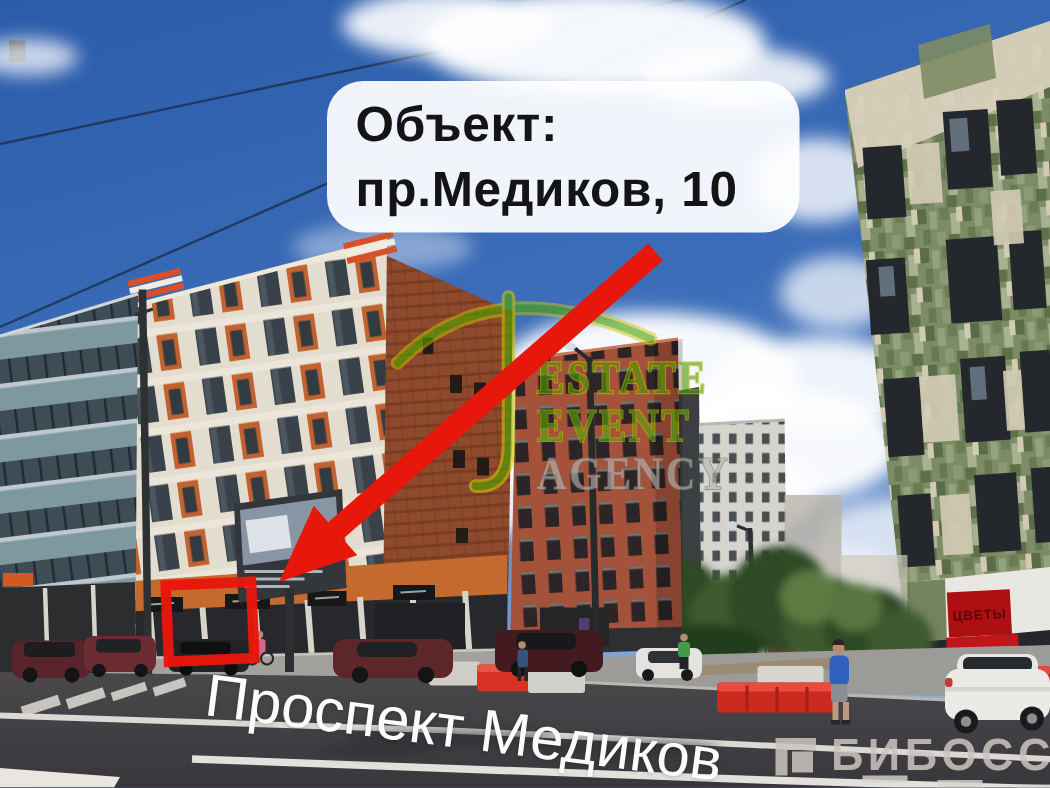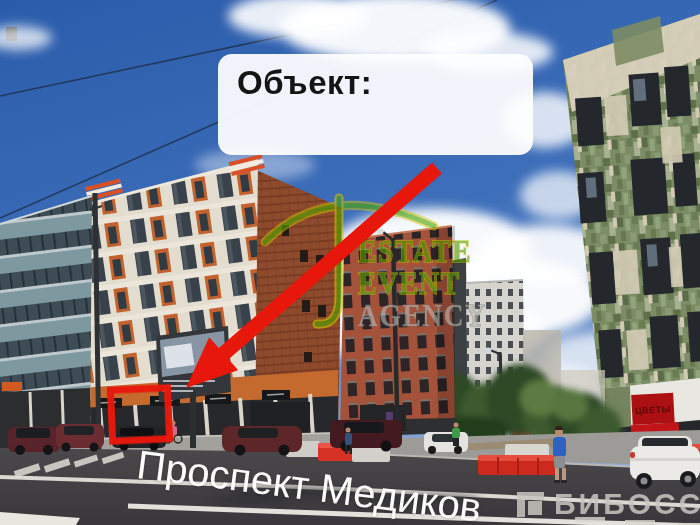--- a/index.html
+++ b/index.html
@@ -5,21 +5,21 @@
   html,body{margin:0;padding:0;background:#222;}
   #stage{
     position:relative;width:700px;height:525px;overflow:hidden;
     font-family:"Liberation Sans",sans-serif;background:#2d5fae;
   }
   #stage svg{position:absolute;left:0;top:0;width:700px;height:525px;display:block;}
 
   
   .callout{
     position:absolute;left:218px;top:54px;width:315px;height:101px;
-    background:rgba(255,255,255,0.93);border-radius:14px;
+    background:rgba(255,255,255,0.93);border-radius:24px;
     padding:7px 0 0 19px;box-sizing:border-box;
     color:#141414;font-weight:bold;font-size:33px;line-height:43px;
     letter-spacing:0.5px;white-space:nowrap;
   }
   .callout span{display:block;}
 
   
   .street-label{
     position:absolute;left:140px;top:442px;width:400px;
     transform:rotate(7.3deg);transform-origin:left top;
@@ -439,20 +439,21 @@
     </g>
   </g>
 
   <rect x="111.5" y="389" width="57" height="51" fill="none" stroke="#e8170b" stroke-width="7" transform="rotate(-2.5 140 414)" opacity="0.97"></rect>
 
   <polygon fill="#e8170b" points="432.1,162.4 441.9,173.6 228.6,359.3 238.2,370.2 186,388 209.2,337.2 218.8,348.1"></polygon>
 </svg>
 
 <div class="callout">
   <span>Объект:</span>
+  <span>пр.Медиков, 10</span>
 </div>
 
 <div class="street-label">Проспект Медиков</div>
 
 <div class="biboss">
   <span class="biboss-icon">
     <i class="i-top"></i>
         <i class="i-left"></i>
         <i class="i-block"></i>
   </span>

